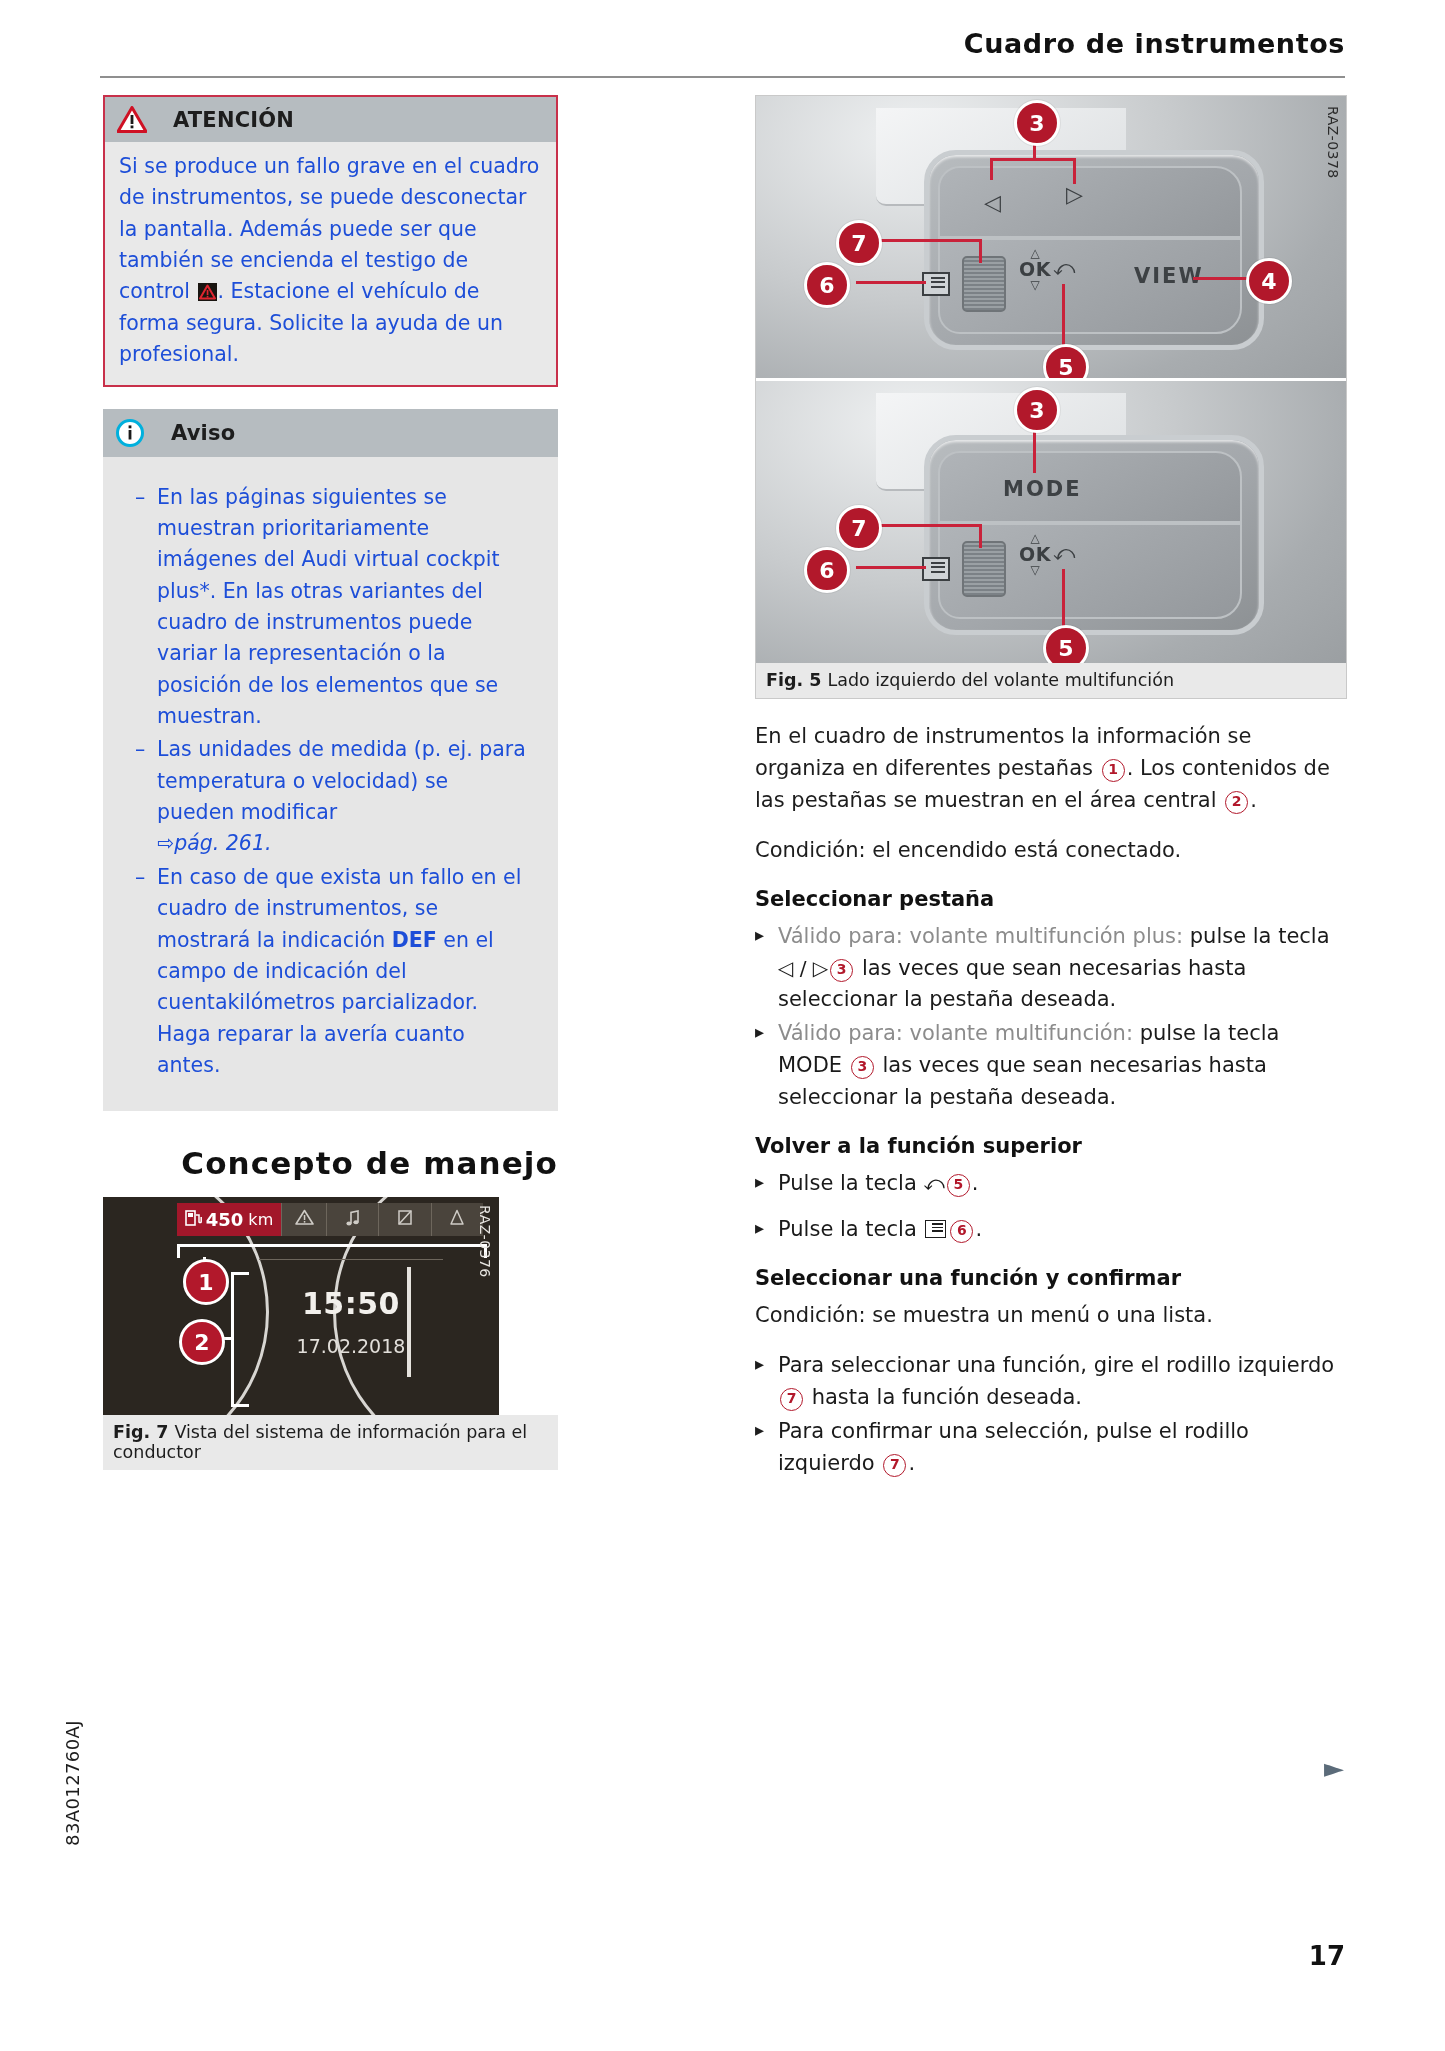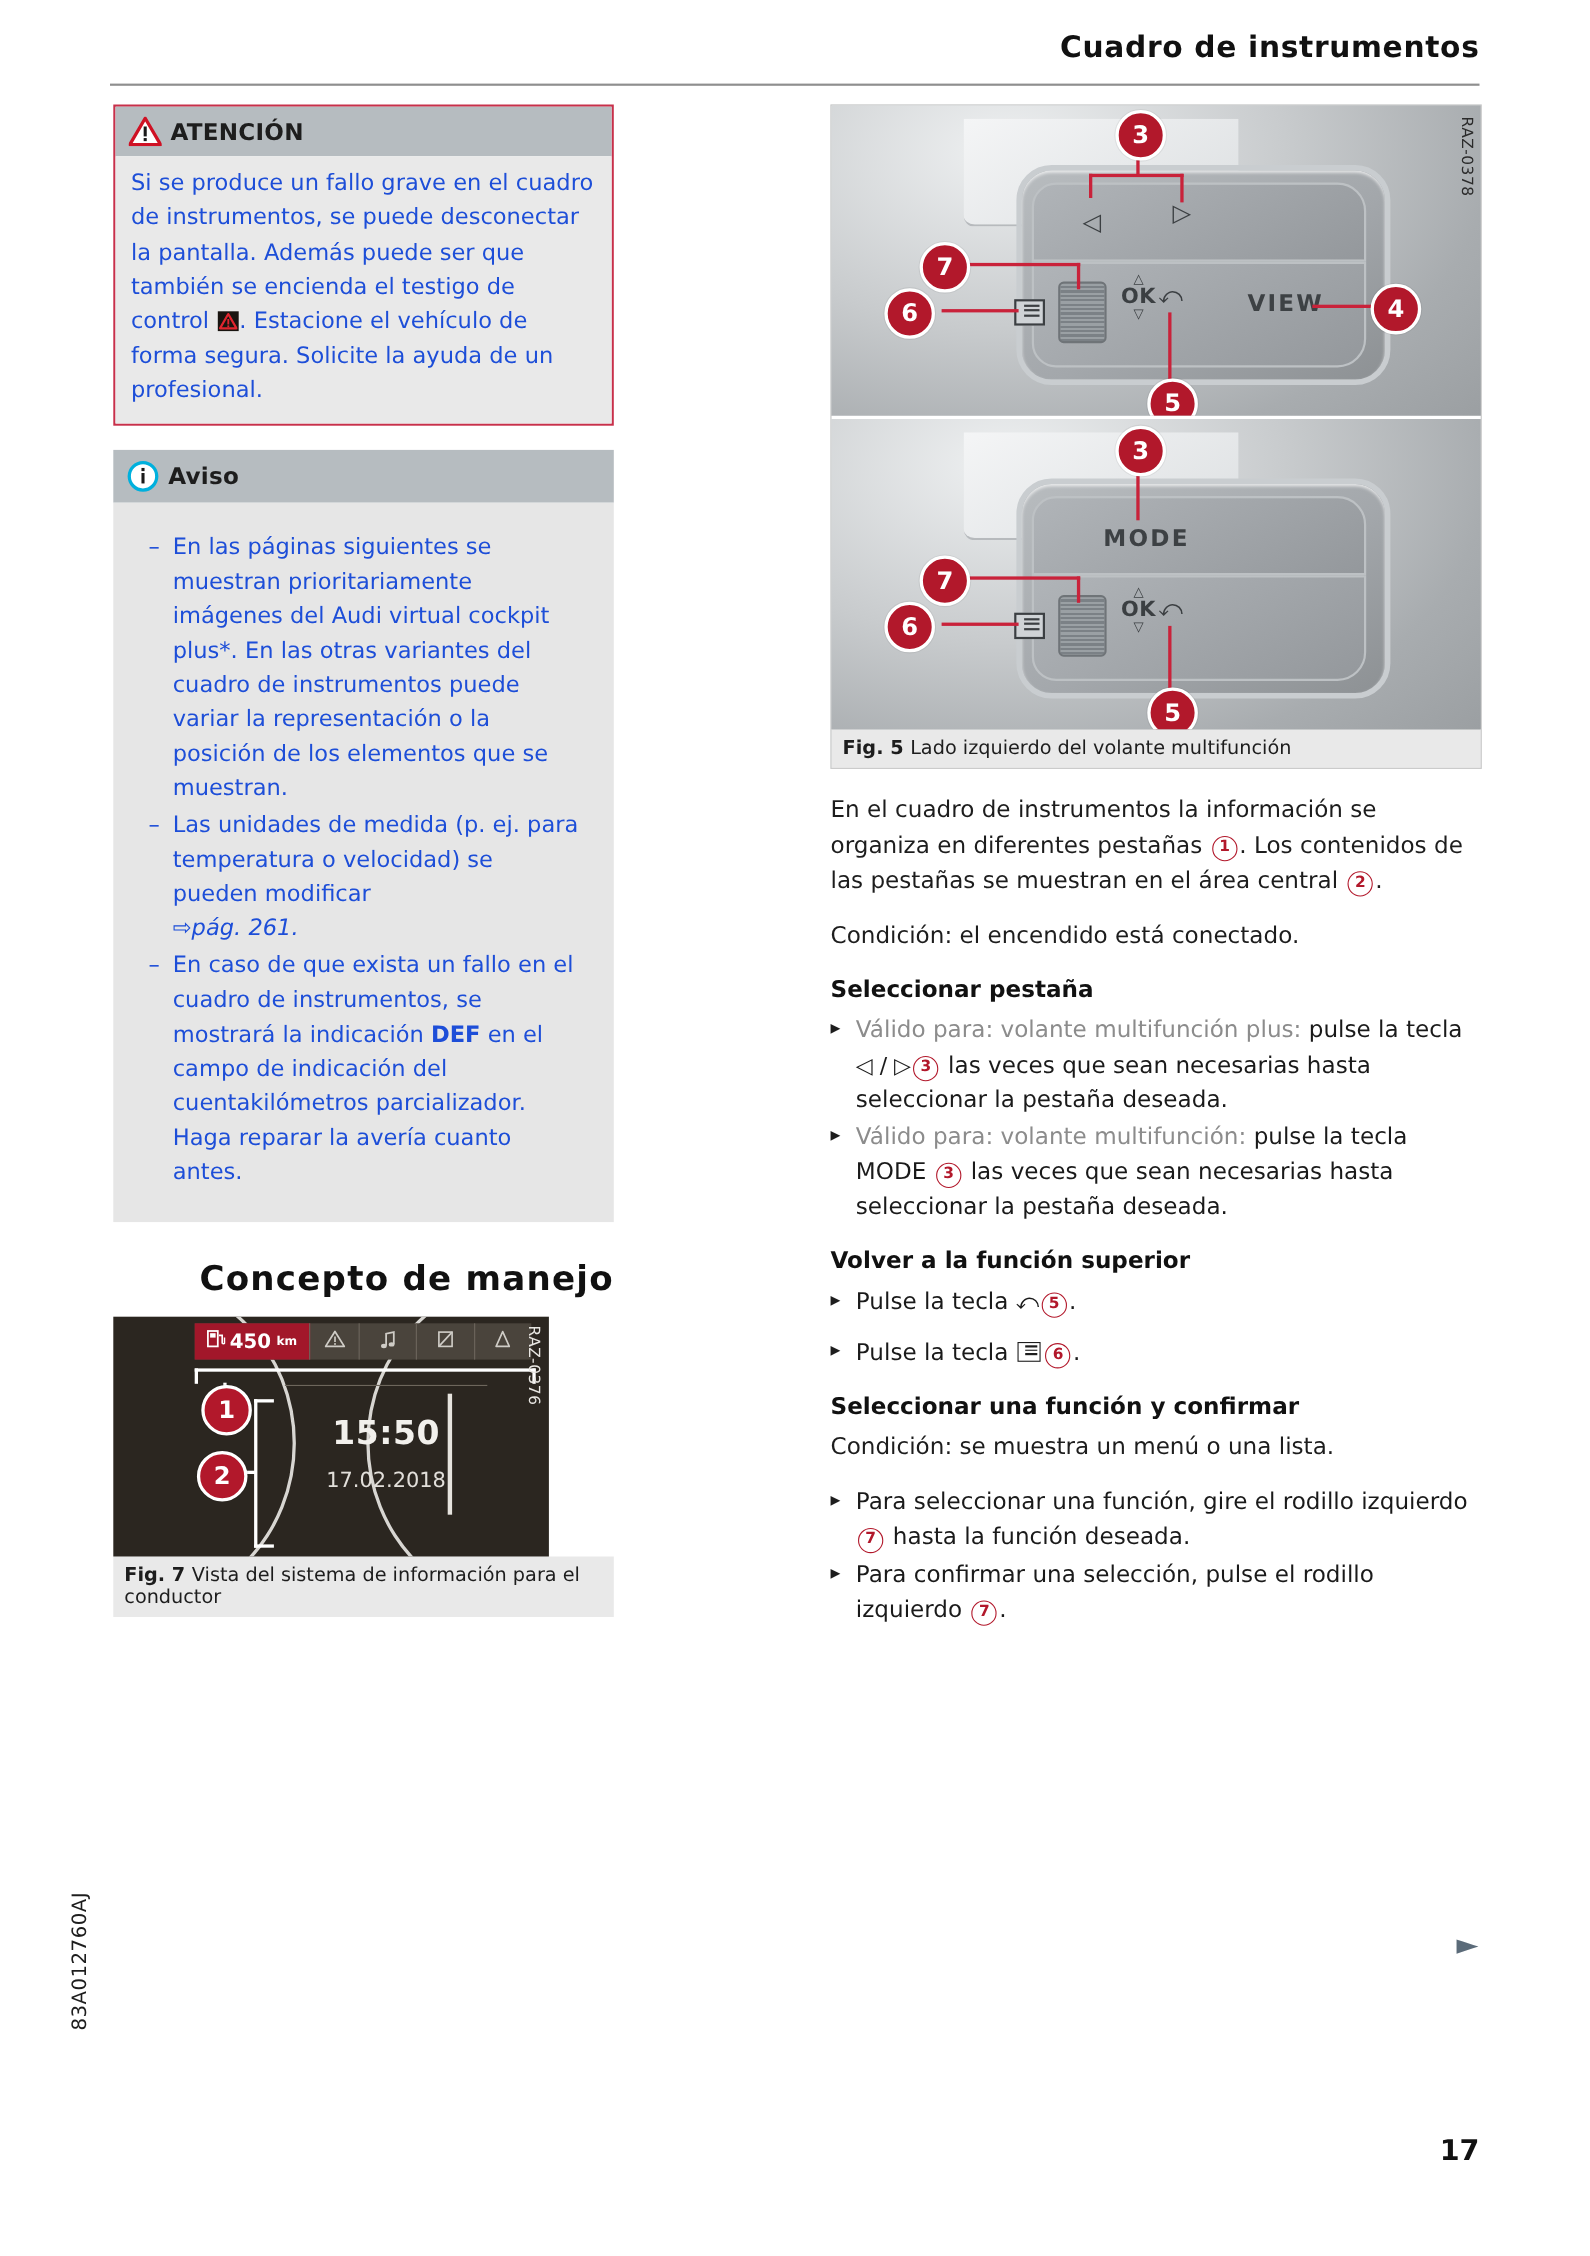--- a/index.html
+++ b/index.html
@@ -44,21 +44,21 @@
 
   
   .notebox { margin-bottom: 22px; }
   .notebox.warning {
     border: 2px solid #c8304a;
   }
   .notebox-head {
     background: #b6bcc0;
     display: flex; align-items: center;
     padding: 9px 12px 9px 12px;
-    gap: 8px;
+    gap: 26px;
   }
   .notebox.warning .notebox-head { background: #b6bcc0; }
   .notebox-head .label {
     font-size: 21px; font-weight: bold; color: #1d1d1d;
     letter-spacing: .2px;
   }
   .notebox-body {
     background: #e6e6e6;
     padding: 9px 14px 14px 14px;
     font-size: 20.5px;
@@ -142,21 +142,21 @@
   .cluster .tab {
     flex: 1; display:flex; align-items:center; justify-content:center;
     border-right: 1px solid #6d665c;
     color: #d9d6d0;
   }
   .cluster .tab:last-child { border-right: none; }
   .cluster .tab.fuel {
     background: #a2172a; color: #fff; flex: 0 0 104px;
     gap: 4px; font-weight: bold; font-size: 18px;
   }
-  .cluster .tab.fuel .km { font-size: 11px; font-weight: bold; margin-left:1px; }
+  .cluster .tab.fuel .km { font-size: 16px; font-weight: normal; margin-left:1px; }
   .cluster .tab.warn { flex: 0 0 44px; }
   .cluster .centerpane {
     position: absolute; left: 148px; top: 62px; width: 200px; height: 140px;
     text-align: center; color: #f2f0ec;
   }
   .cluster .centerpane .divider {
     height: 1px; background: #6d665c; margin: 0 8px 26px 8px;
   }
   .cluster .clock { font-size: 30px; font-weight: bold; letter-spacing: .5px; }
   .cluster .date  { font-size: 19px; margin-top: 14px; color: #e2dfda; }

